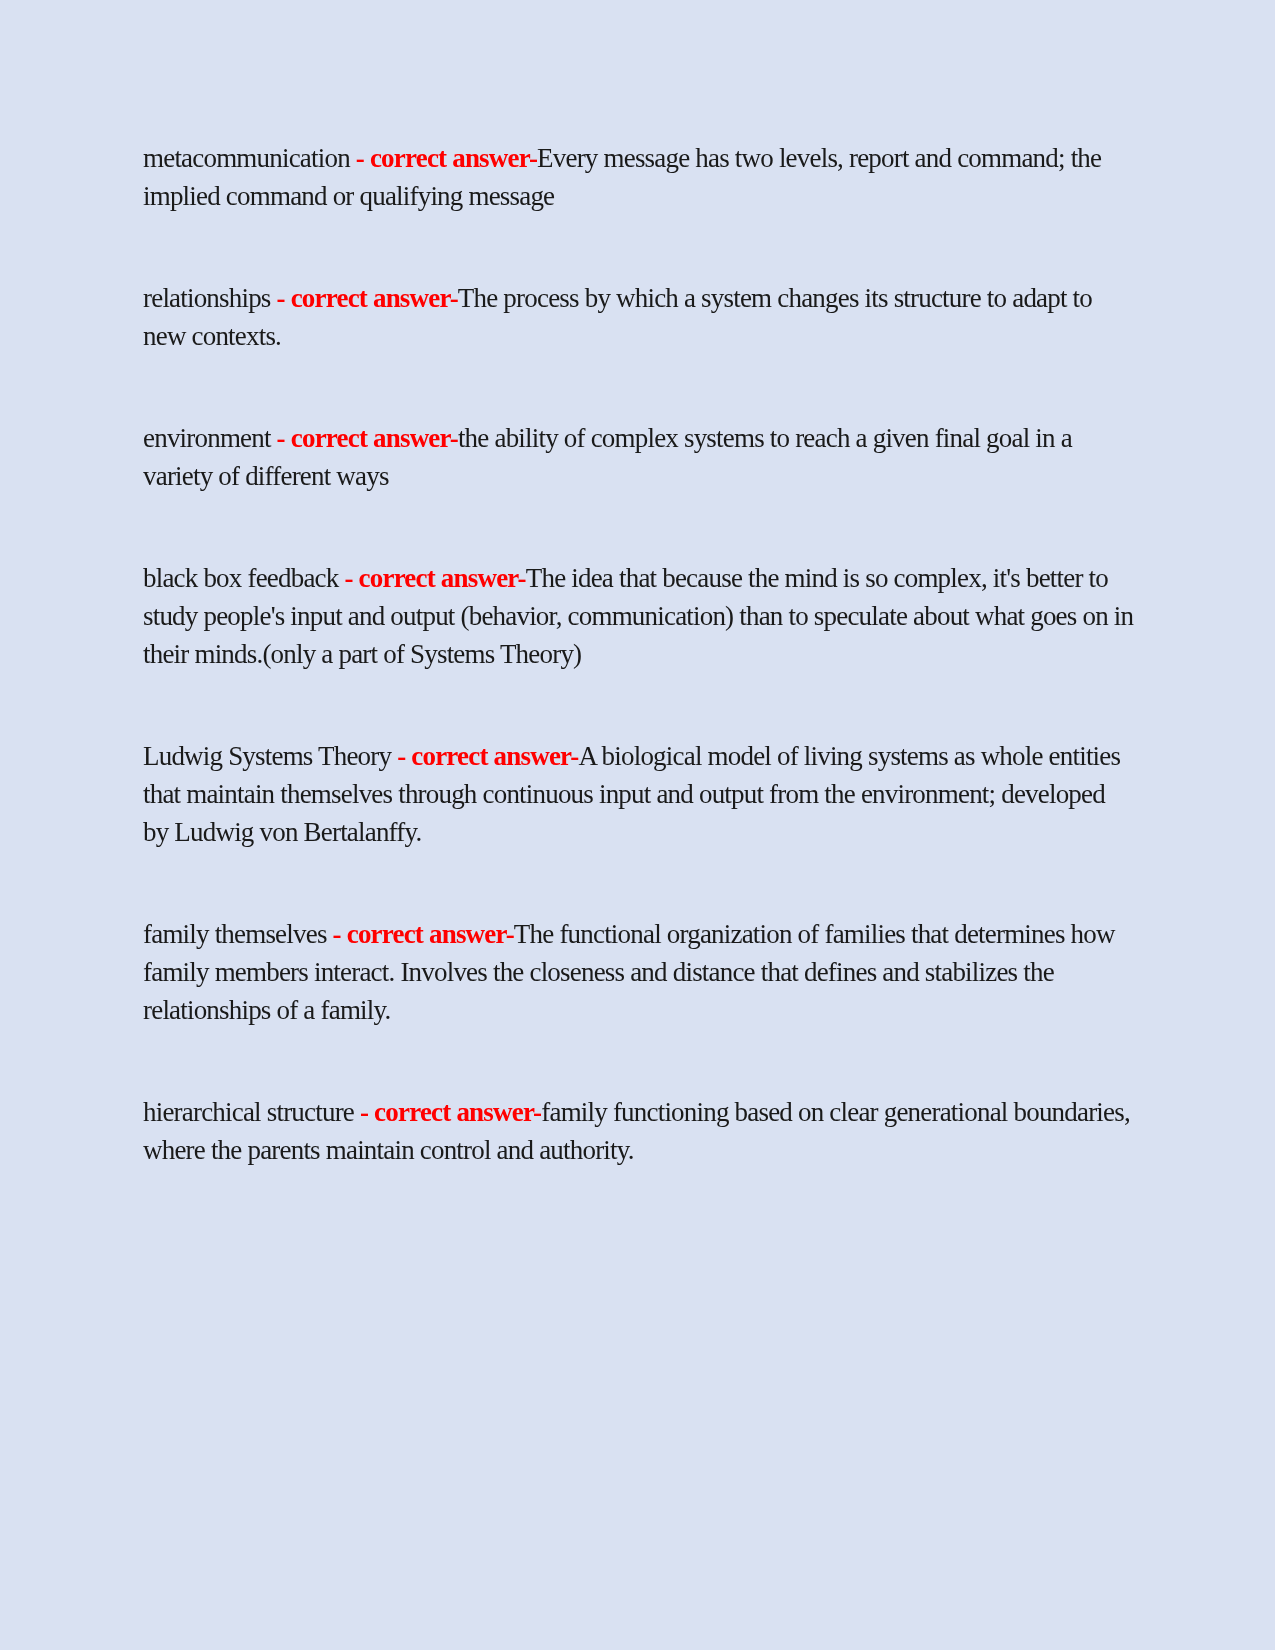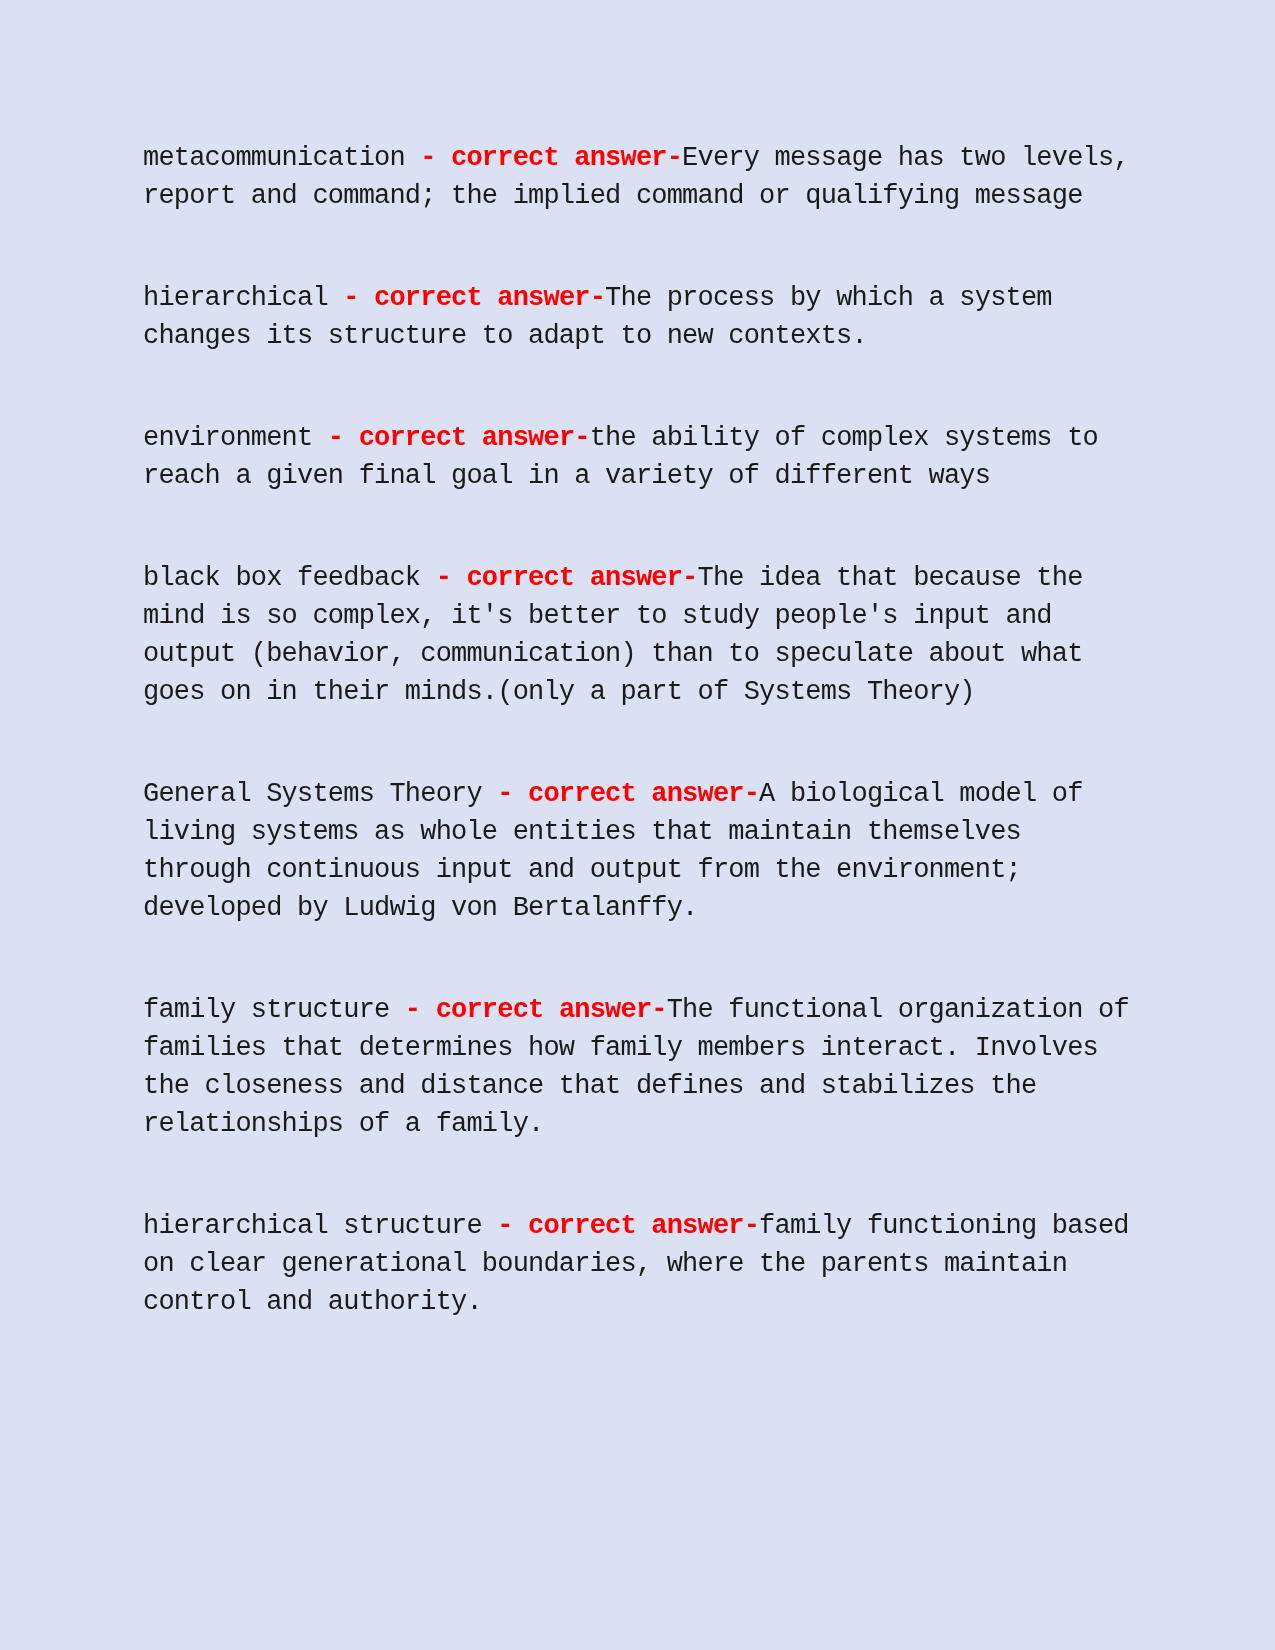--- a/index.html
+++ b/index.html
@@ -9,21 +9,21 @@
   body {
     background: #d9e1f2;
   }
   .page {
     position: relative;
     width: 1275px;
     height: 1650px;
     margin: 0 auto;
     background: #d9e1f2;
     overflow: hidden;
-    font-family: Liberation Mono, monospace;
+    font-family: Liberation Serif, serif;
   }
   .content {
     position: absolute;
     top: 139px;
     left: 143px;
     width: 992px;
   }
   p.entry {
     margin: 0 0 64px 0;
     font-size: 27px;
@@ -38,27 +38,27 @@
   }
 </style>
 </head>
 <body>
 
 <div class="page">
   <div class="content">
 
     <p class="entry"><span>metacommunication</span><span class="answer-label"> - correct answer-</span><span>Every message has two levels, report and command; the implied command or qualifying message</span></p>
 
-    <p class="entry"><span>hierarchical</span><span class="answer-label"> - correct answer-</span><span>The process by which a system changes its structure to adapt to new contexts.</span></p>
+    <p class="entry"><span>relationships</span><span class="answer-label"> - correct answer-</span><span>The process by which a system changes its structure to adapt to new contexts.</span></p>
 
     <p class="entry"><span>environment</span><span class="answer-label"> - correct answer-</span><span>the ability of complex systems to reach a given final goal in a variety of different ways</span></p>
 
     <p class="entry"><span>black box feedback</span><span class="answer-label"> - correct answer-</span><span>The idea that because the mind is so complex, it's better to study people's input and output (behavior, communication) than to speculate about what goes on in their minds.(only a part of Systems Theory)</span></p>
 
-    <p class="entry"><span>General Systems Theory</span><span class="answer-label"> - correct answer-</span><span>A biological model of living systems as whole entities that maintain themselves through continuous input and output from the environment; developed by Ludwig von Bertalanffy.</span></p>
+    <p class="entry"><span>Ludwig Systems Theory</span><span class="answer-label"> - correct answer-</span><span>A biological model of living systems as whole entities that maintain themselves through continuous input and output from the environment; developed by Ludwig von Bertalanffy.</span></p>
 
 
-    <p class="entry"><span>family structure</span><span class="answer-label"> - correct answer-</span><span>The functional organization of families that determines how family members interact. Involves the closeness and distance that defines and stabilizes the relationships of a family.</span></p>
+    <p class="entry"><span>family themselves</span><span class="answer-label"> - correct answer-</span><span>The functional organization of families that determines how family members interact. Involves the closeness and distance that defines and stabilizes the relationships of a family.</span></p>
 
     <p class="entry"><span>hierarchical structure</span><span class="answer-label"> - correct answer-</span><span>family functioning based on clear generational boundaries, where the parents maintain control and authority.</span></p>
 
   </div>
 </div>
 
 </body></html>

